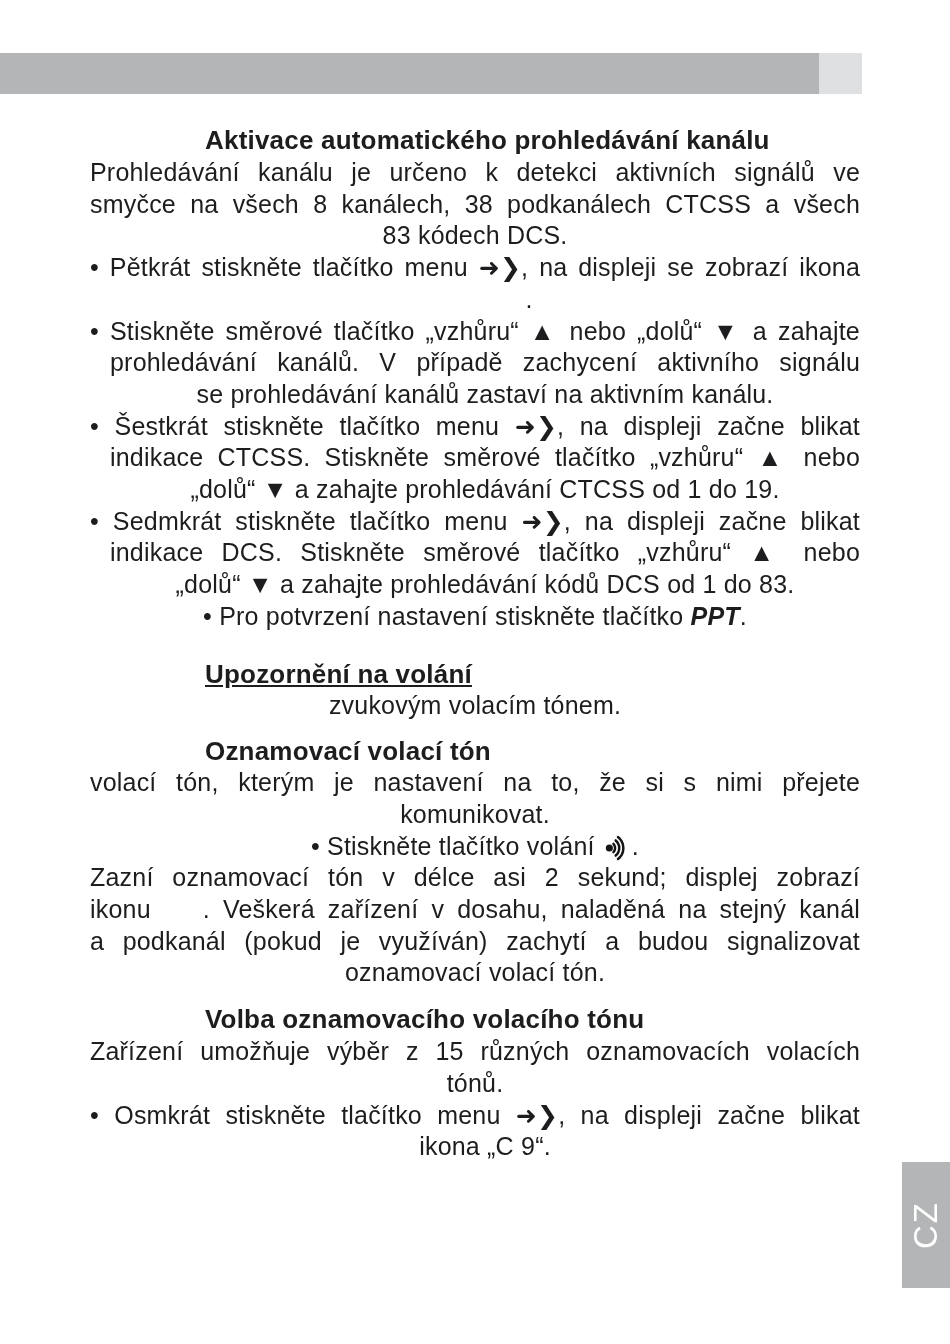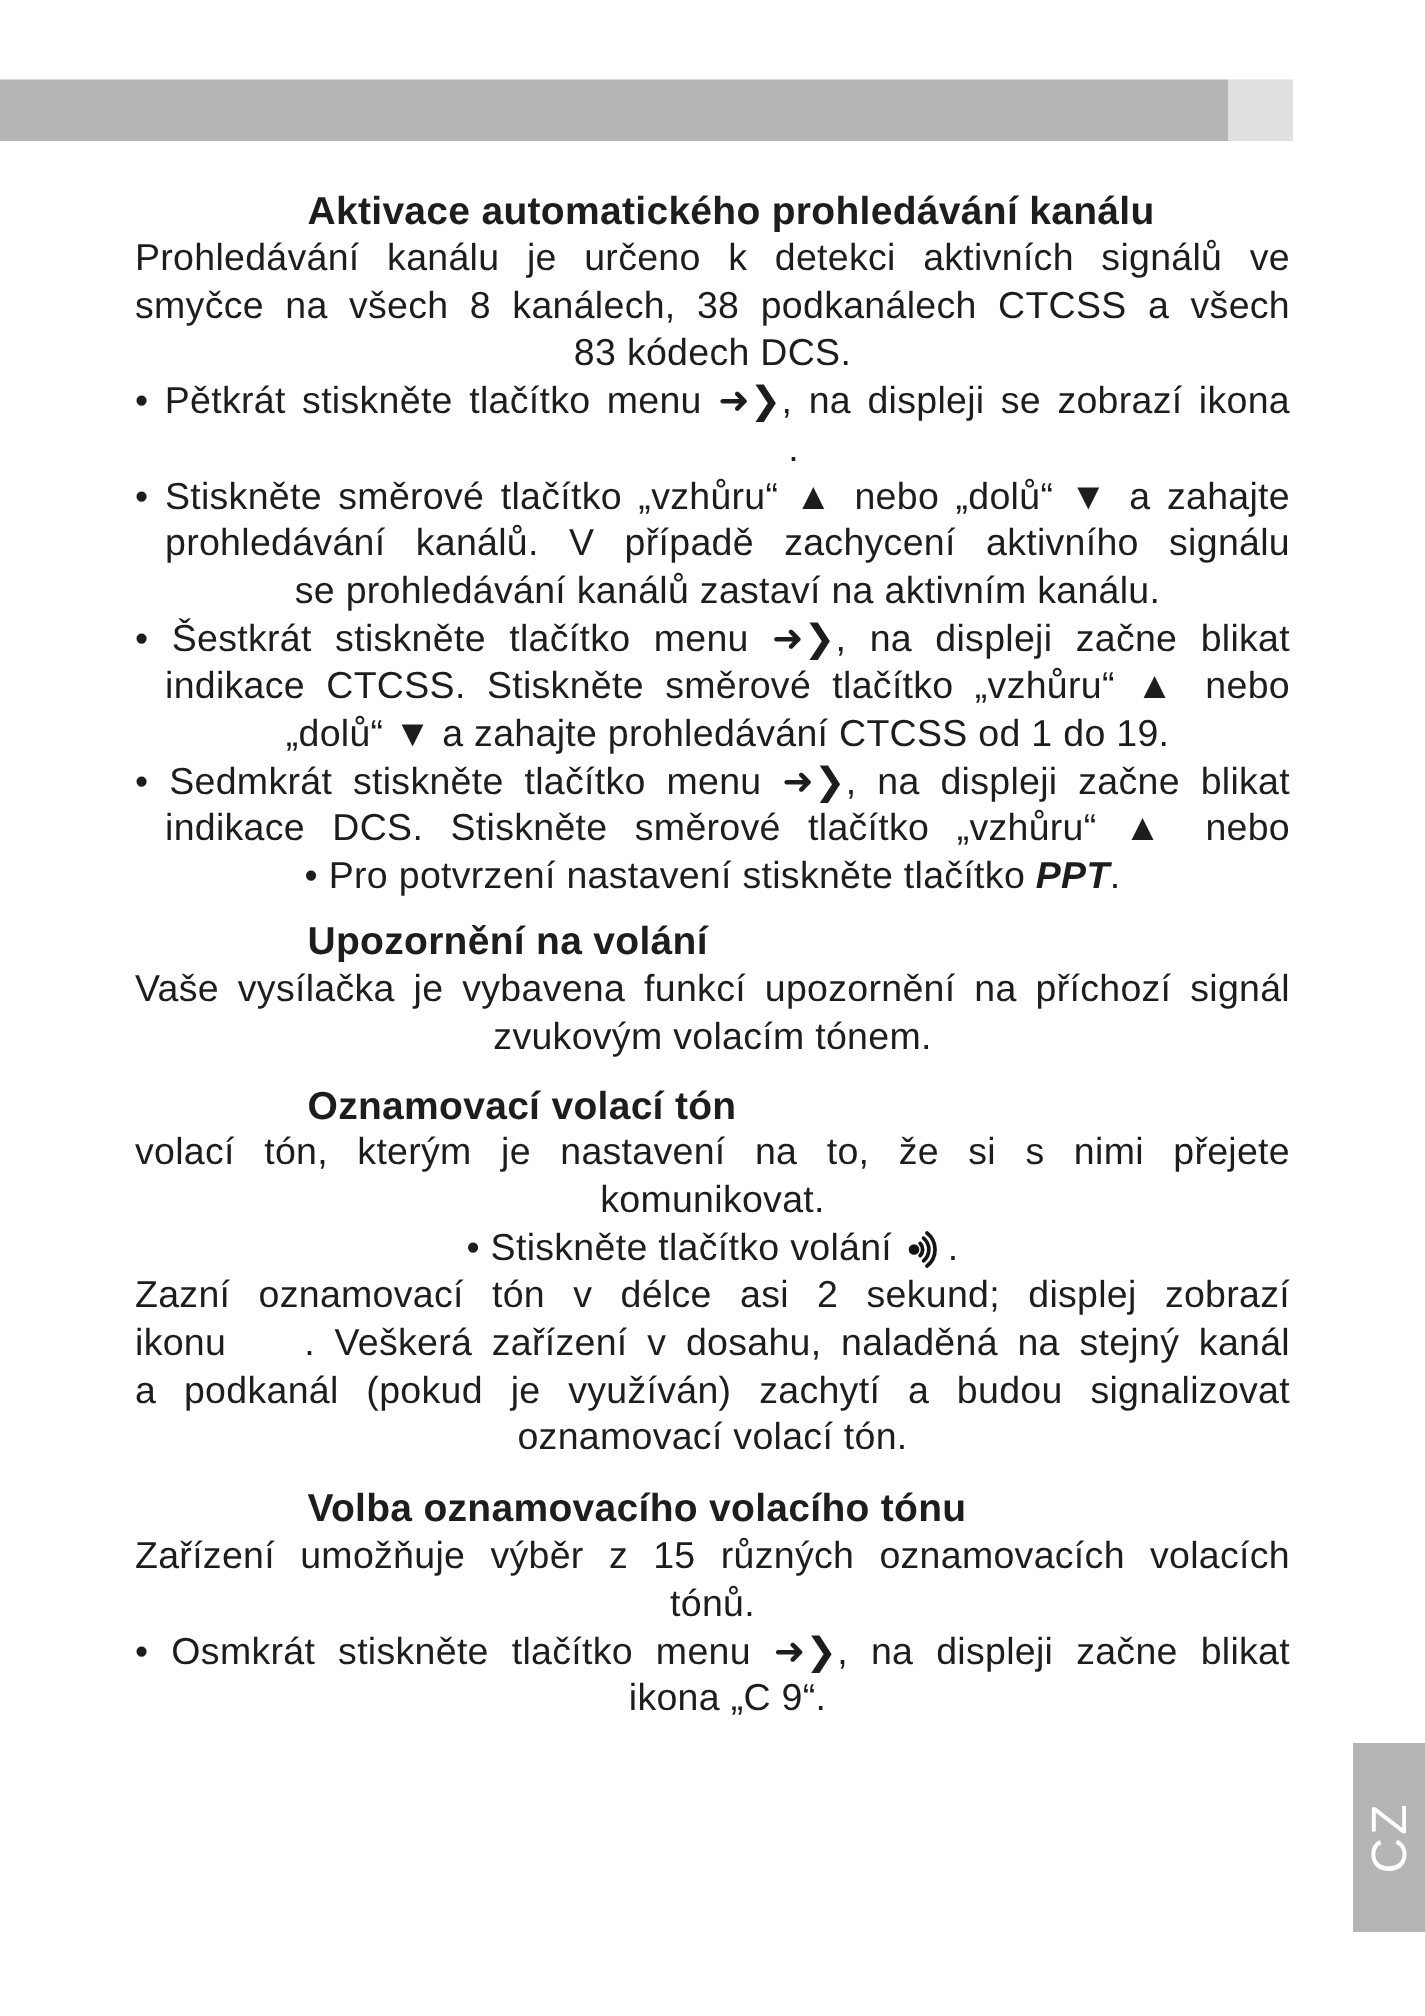--- a/index.html
+++ b/index.html
@@ -14,21 +14,21 @@
   .content { position:absolute; left:90px; top:124px; width:770px; }
 
   .row { font-size:25px; line-height:31.7px; letter-spacing:0.2px; text-align:center; }
   .j   { text-align:justify; text-align-last:justify; }
   .ind { padding-left:20px; }
 
   .hd  { font-size:26px; line-height:32px; font-weight:bold; padding-left:115px; letter-spacing:0.2px; }
 
   .m1  { margin-top:1px; }
   .m2  { margin-top:1px; }
-  .m10 { margin-top:10px; }
+  .m10 { margin-top:25px;text-decoration:underline; }
   .m14 { margin-top:14px; }
 
   .mi  { font-weight:bold; white-space:nowrap; }
   .b   { font-weight:bold;font-style:italic; }
 
   .sp-lg { display:inline-block; width:88px; }
   .sp-sm { display:inline-block; width:52px; }
 
   .call-icon { display:inline-block; vertical-align:-7px; margin-left:2px; }
 
@@ -63,25 +63,25 @@
     <div class="row j"><span>• Stiskněte směrové tlačítko „vzhůru“ </span><span>▲</span><span> nebo „dolů“ </span><span>▼</span><span> a zahajte</span></div>
     <div class="row j ind">prohledávání kanálů. V případě zachycení aktivního signálu</div>
     <div class="row ind">se prohledávání kanálů zastaví na aktivním kanálu.</div>
 
     <div class="row j"><span>• Šestkrát stiskněte tlačítko menu </span><span class="mi">➜❯</span><span>, na displeji začne blikat</span></div>
     <div class="row j ind"><span>indikace CTCSS. Stiskněte směrové tlačítko „vzhůru“ </span><span>▲</span><span> nebo</span></div>
     <div class="row ind"><span>„dolů“ </span><span>▼</span><span> a zahajte prohledávání CTCSS od 1 do 19.</span></div>
 
     <div class="row j"><span>• Sedmkrát stiskněte tlačítko menu </span><span class="mi">➜❯</span><span>, na displeji začne blikat</span></div>
     <div class="row j ind"><span>indikace DCS. Stiskněte směrové tlačítko „vzhůru“ </span><span>▲</span><span> nebo</span></div>
+    <div class="row ind"><span>„dolů“ </span><span>▼</span><span> a zahajte prohledávání kódů DCS od 1 do 83.</span></div>
 
     <div class="row"><span>• Pro potvrzení nastavení stiskněte tlačítko </span><span class="b">PPT</span><span>.</span></div>
 
     <div class="hd m10">Upozornění na volání</div>
-    <div class="row j m1">Vaše vysílačka je vybavena funkcí upozornění na příchozí signál</div>
     <div class="row">zvukovým volacím tónem.</div>
 
     <div class="hd m14">Oznamovací volací tón</div>
     <div class="row j">volací tón, kterým je nastavení na to, že si s nimi přejete</div>
     <div class="row">komunikovat.</div>
 
     <div class="row"><span>• Stiskněte tlačítko volání </span><svg class="call-icon" width="28" height="28" viewBox="0 0 34 34">
           <circle cx="6.5" cy="17" r="4.3" fill="#151515"></circle>
           <path d="M11.45 12.05 A7 7 0 0 1 11.45 21.95" fill="none" stroke="#151515" stroke-width="3" stroke-linecap="round"></path>
           <path d="M14.21 7.81 A12 12 0 0 1 14.21 26.19" fill="none" stroke="#151515" stroke-width="3" stroke-linecap="round"></path>

